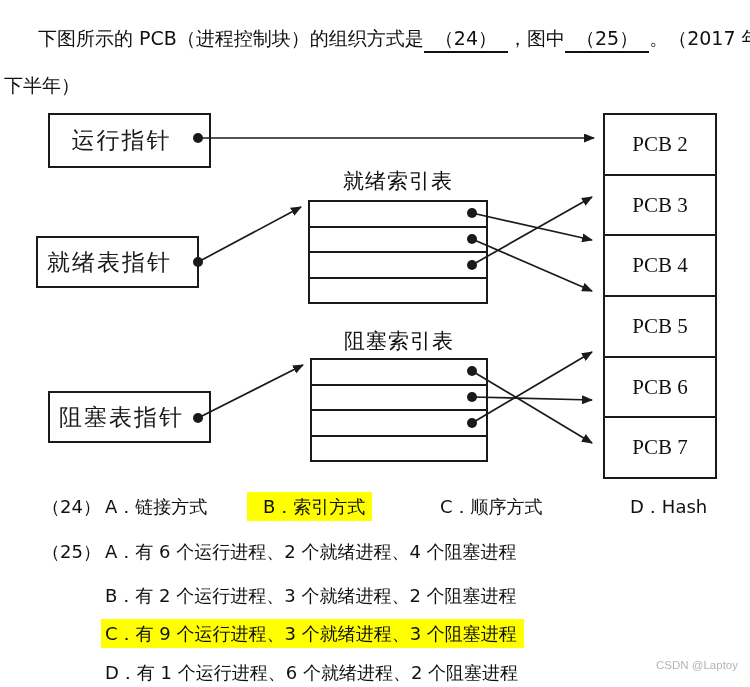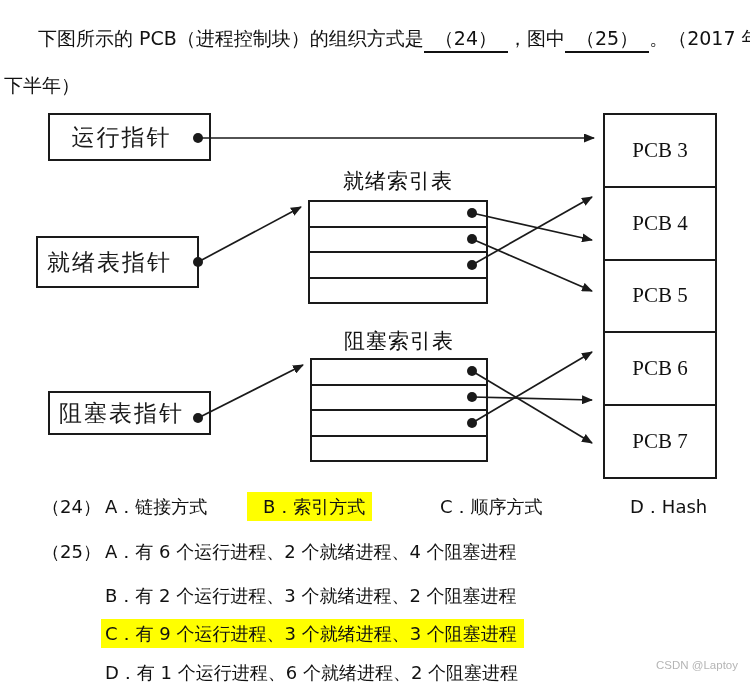--- a/index.html
+++ b/index.html
@@ -53,47 +53,48 @@
   .watermark{font-size:11.5px;color:#b5b5b5;font-family:"Liberation Sans",sans-serif;}
 </style>
 </head>
 <body>
 
 <div class="abs qline" style="left:38px;top:26px;">
   <span>下图所示的 PCB（进程控制块）的组织方式是</span><span class="blank">（24）</span><span>，图中</span><span class="blank">（25）</span><span>。（2017 年</span>
 </div>
 <div class="abs qline" style="left:4px;top:73px;">下半年）</div>
 
-<div class="abs ptr-box" style="left:48px;top:113px;width:163px;height:48px;">
+<div class="abs ptr-box" style="left:48px;top:113px;width:163px;height:55px;">
   <span class="lbl">运行指针</span>
 </div>
 <div class="abs ptr-box" style="left:36px;top:236px;width:163px;height:52px;">
   <span class="lbl">就绪表指针</span>
 </div>
-<div class="abs ptr-box" style="left:48px;top:391px;width:163px;height:44px;">
+<div class="abs ptr-box" style="left:48px;top:391px;width:163px;height:52px;">
   <span class="lbl">阻塞表指针</span>
 </div>
 
 <div class="abs tbl-title" style="left:308px;top:167px;width:180px;">就绪索引表</div>
 <div class="abs idx-table" style="left:308px;top:200px;width:180px;height:104px;">
   <div class="row"></div>
   <div class="row"></div>
   <div class="row"></div>
   <div class="row"></div>
 </div>
 
 <div class="abs tbl-title" style="left:310px;top:327px;width:178px;">阻塞索引表</div>
 <div class="abs idx-table" style="left:310px;top:358px;width:178px;height:104px;">
   <div class="row"></div>
   <div class="row"></div>
   <div class="row"></div>
   <div class="row"></div>
 </div>
 
 <div class="abs pcb-col" style="left:603px;top:113px;width:114px;height:366px;">
+  <div class="pcb-cell">PCB 2</div>
   <div class="pcb-cell">PCB 3</div>
   <div class="pcb-cell">PCB 4</div>
   <div class="pcb-cell">PCB 5</div>
   <div class="pcb-cell">PCB 6</div>
   <div class="pcb-cell">PCB 7</div>
 </div>
 
 <svg class="abs overlay" style="left:0;top:100px;" width="750" height="395" viewBox="0 0 750 395">
   <defs>
     <marker id="ah" markerWidth="11" markerHeight="9" refX="10" refY="4.5" orient="auto" markerUnits="userSpaceOnUse">

